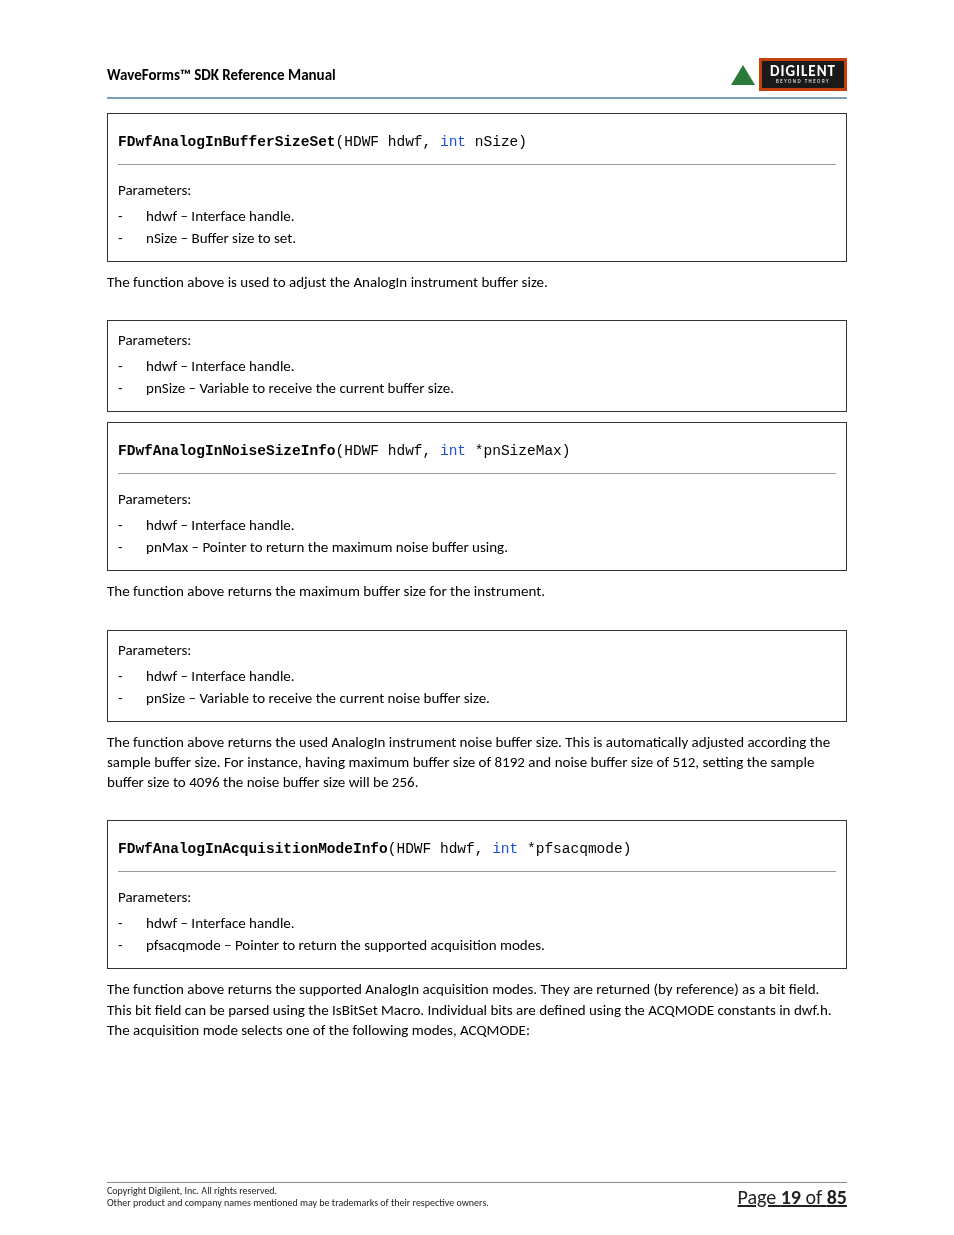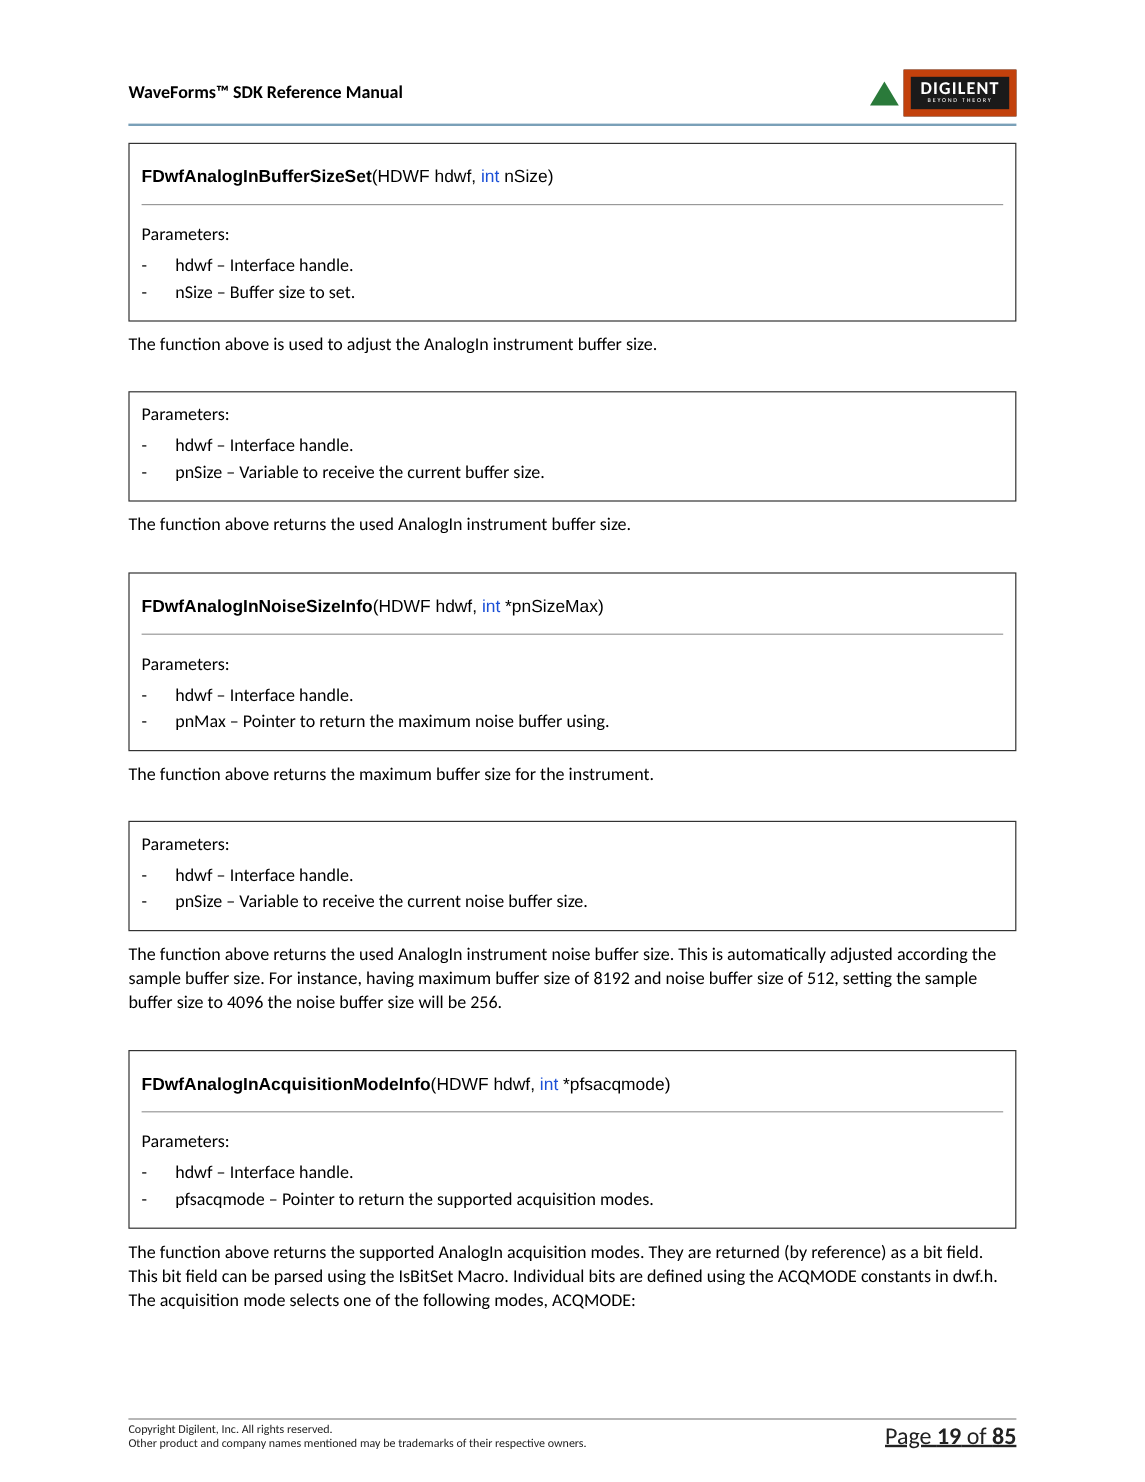--- a/index.html
+++ b/index.html
@@ -35,32 +35,32 @@
     width: 0; height: 0;
     border-left: 12px solid transparent;
     border-right: 12px solid transparent;
     border-bottom: 20px solid #2a7a3a;
     position: relative;
   }
   .logo-box {
     background: #1a1a1a;
     color: #fff;
     padding: 2px 8px 4px 8px;
-    border: 6px solid #c2410c;
+    border: 3px solid #c2410c;
     line-height: 1;
   }
   .logo-digilent { font-weight: bold; font-size: 15px; letter-spacing: 1px; }
   .logo-tag { font-size: 5px; letter-spacing: 1.5px; display:block; text-align:center; }
   .func-box {
     border: 1px solid #333;
     padding: 10px 10px 12px 10px;
     margin-bottom: 10px;
   }
   .sig {
-    font-family: Liberation Sans, sans-serif;
+    font-family: Liberation Mono, monospace;
     font-size: 14.5px;
     padding: 10px 0 14px 0;
     border-bottom: 1px solid #999;
     margin-bottom: 16px;
     white-space: pre;
   }
   .sig .fn { font-weight: bold; }
   .sig .kw { color: #1a4fd6; }
   .params-label {
     font-size: 15px;
@@ -128,21 +128,20 @@
         </ul>
       </div>
       <div class="desc">The function above is used to adjust the AnalogIn instrument buffer size.</div>
       <div class="func-box">
         <div class="params-label">Parameters:</div>
         <ul class="param-list">
           <li>hdwf – Interface handle.</li>
           <li>pnSize – Variable to receive the current buffer size.</li>
         </ul>
       </div>
-      <div class="desc">The function above returns the used AnalogIn instrument buffer size.</div>
       <div class="func-box">
         <div class="sig"><span class="fn">FDwfAnalogInNoiseSizeInfo</span><span>(HDWF hdwf, </span><span class="kw">int</span><span> *pnSizeMax)</span></div>
         <div class="params-label">Parameters:</div>
         <ul class="param-list">
           <li>hdwf – Interface handle.</li>
           <li>pnMax – Pointer to return the maximum noise buffer using.</li>
         </ul>
       </div>
       <div class="desc">The function above returns the maximum buffer size for the instrument.</div>
       <div class="func-box">

